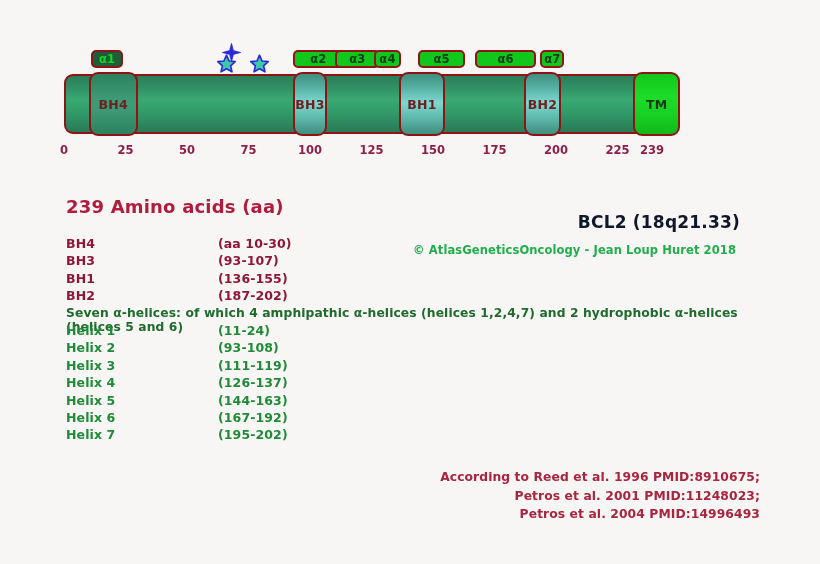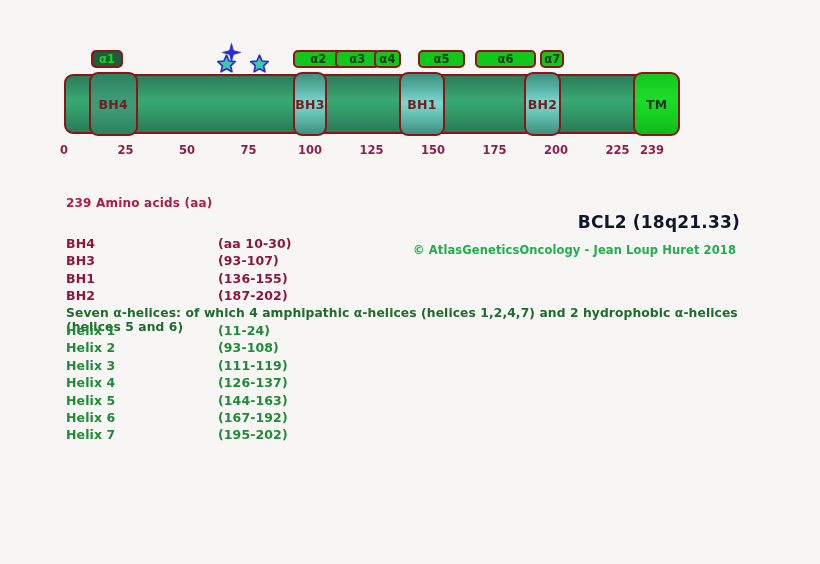--- a/index.html
+++ b/index.html
@@ -82,21 +82,21 @@
     font-size:11.5px;
     font-weight:bold;
     color:#8e1e4a;
     transform:translateX(-50%);
     white-space:nowrap;
   }
 
   
   .aa-count{
     position:absolute;left:66px;top:196px;
-    font-size:12px;font-weight:bold;color:#b01b3e;
+    font-size:18px;font-weight:bold;color:#b01b3e;
     letter-spacing:.2px;
   }
   .title{
     position:absolute;right:80px;top:212px;
     font-size:17px;font-weight:bold;color:#0f172a;
     letter-spacing:.2px;
   }
   .copyright{
     position:absolute;right:84px;top:243px;
     font-size:11.5px;font-weight:bold;color:#1fae4a;
@@ -252,14 +252,19 @@
         <div class="lbl">Helix 6</div>
         <div class="val">(167-192)</div>
       </div>
       <div class="row green">
         <div class="lbl">Helix 7</div>
         <div class="val">(195-202)</div>
       </div>
     </div>
 
 
+  <div class="refs" id="refs-layer">
+      <div>According to Reed et al. 1996 PMID:8910675;</div>
+      <div>Petros et al. 2001 PMID:11248023;</div>
+      <div>Petros et al. 2004 PMID:14996493</div>
+    </div>
 
 </div>
 
 </body></html>

